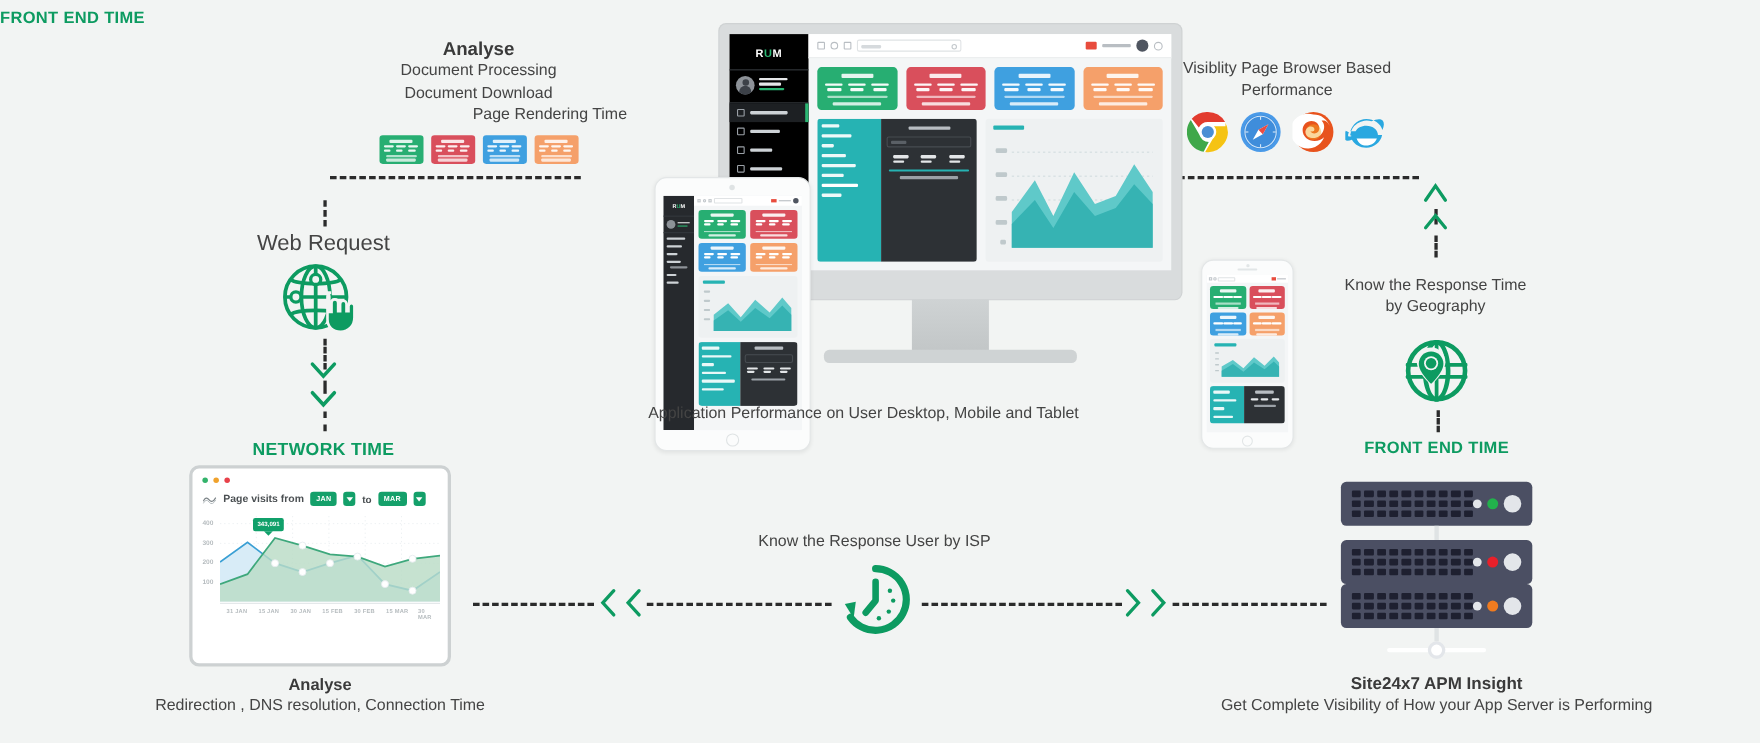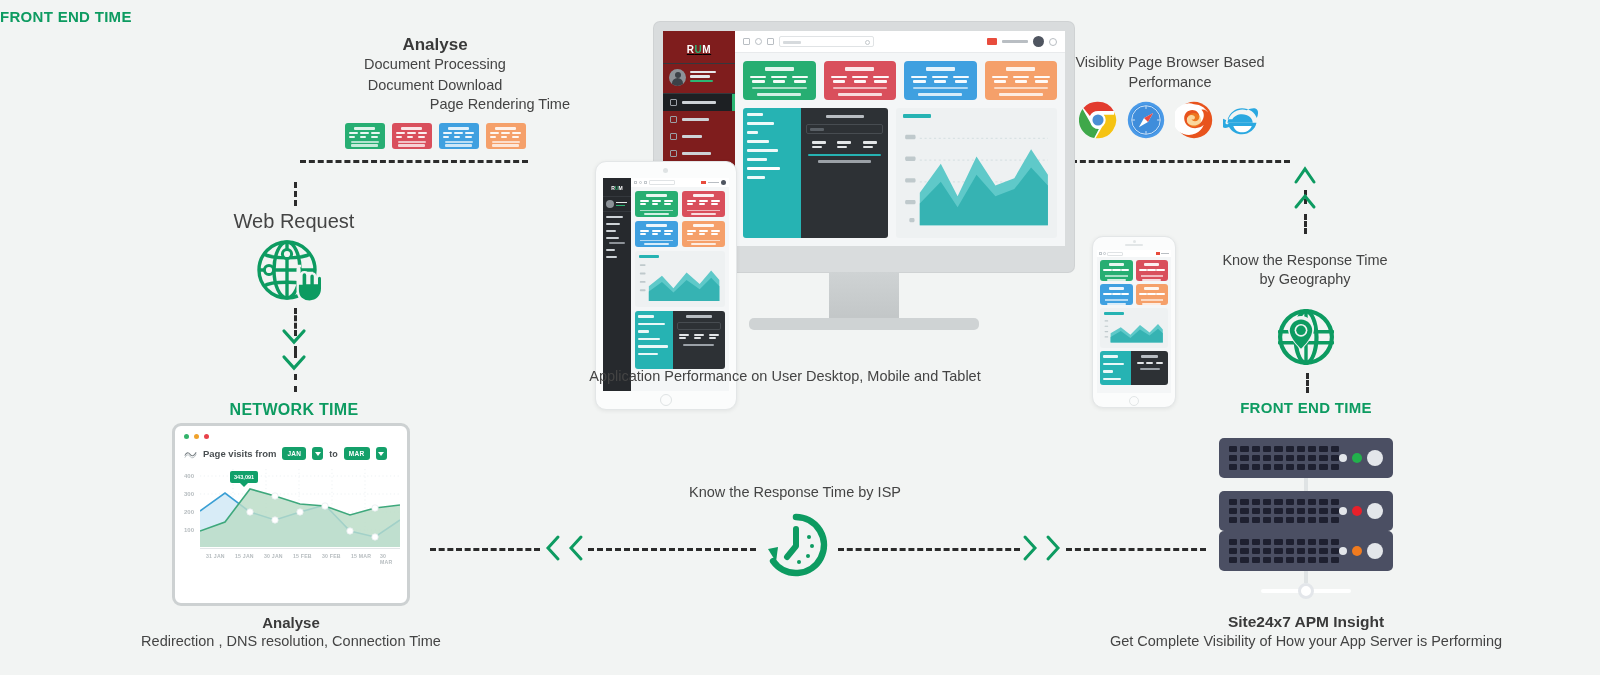--- a/index.html
+++ b/index.html
@@ -68,21 +68,21 @@
     position: absolute; left: 175px; top: 250px; width: 70px; height: 48px;
     background: linear-gradient(180deg,#cfd3d4,#c2c6c7);
   }
   .mon-base {
     position: absolute; left: 95px; top: 296px; width: 230px; height: 12px;
     background: #cfd3d4; border-radius: 5px;
   }
 
   
   .db { display: flex; width: 100%; height: 100%; background: #f4f6f7; }
-  .db-side { width: 72px; background: #7f1d1d; flex: 0 0 72px; padding-top: 6px; text-decoration: underline; }
+  .db-side { width: 72px; background: #000000; flex: 0 0 72px; padding-top: 6px; text-decoration: underline; }
   .db-logo { text-align: center; font-size: 10px; font-weight: bold; color: #fff; padding: 7px 0 8px; letter-spacing: .5px; }
   .db-logo b { color: #2bb673; }
   .db-user { display: flex; align-items: center; gap: 4px; padding: 5px 6px 7px; border-top: 1px solid #34383d; border-bottom: 1px solid #34383d;}
   .db-ava { width: 17px; height: 17px; border-radius: 50%; background: #8d9298; flex: 0 0 17px; position: relative; overflow:hidden;}
   .db-ava::after{content:"";position:absolute;left:3px;top:9px;width:11px;height:11px;border-radius:50% 50% 0 0;background:#3c4148;}
   .db-ava::before{content:"";position:absolute;left:5.5px;top:3px;width:6px;height:6px;border-radius:50%;background:#3c4148;}
   .db-user-txt i { display:block; height: 2.5px; background: #e6e8ea; border-radius: 1px; margin-bottom: 2px; }
   .db-user-txt i:nth-child(1){ width: 26px;}
   .db-user-txt i:nth-child(2){ width: 20px;}
   .db-user-txt i:nth-child(3){ width: 23px; background:#2bb673;}
@@ -1094,21 +1094,21 @@
       </div>
     </div>
   </div>
   <div class="srv-link" style="left:1306px;top:571px;height:12px;"></div>
   <div class="srv-stand" style="left:1306px;top:589px;"></div>
   <div class="srv-knob" style="left:1306px;top:583px;"></div>
 
   <div class="abs ctr-text bold-head" style="left:1136px;top:613px;width:340px;font-size:15.5px;">Site24x7 APM Insight</div>
   <div class="abs ctr-text" style="left:1060px;top:633px;width:492px;font-size:14.5px;">Get Complete Visibility of How your App Server is Performing</div>
 
-  <div class="abs ctr-text" style="left:620px;top:484px;width:350px;font-size:14.5px;">Know the Response Time by ISP</div>
+  <div class="abs ctr-text" style="left:620px;top:484px;width:350px;font-size:14.5px;">Know the Response User by ISP</div>
 
   <div class="dash-h" style="left:430px;top:548px;width:110px;"></div>
   <svg class="chev" style="left:543px;top:533px;" width="20" height="30" viewBox="0 0 20 30">
     <path d="M15 4 L5 15 L15 26" fill="none" stroke="#0d9b61" stroke-width="3" stroke-linecap="round"></path>
   </svg>
   <svg class="chev" style="left:566px;top:533px;" width="20" height="30" viewBox="0 0 20 30">
     <path d="M15 4 L5 15 L15 26" fill="none" stroke="#0d9b61" stroke-width="3" stroke-linecap="round"></path>
   </svg>
   <div class="dash-h" style="left:588px;top:548px;width:168px;"></div>
 

